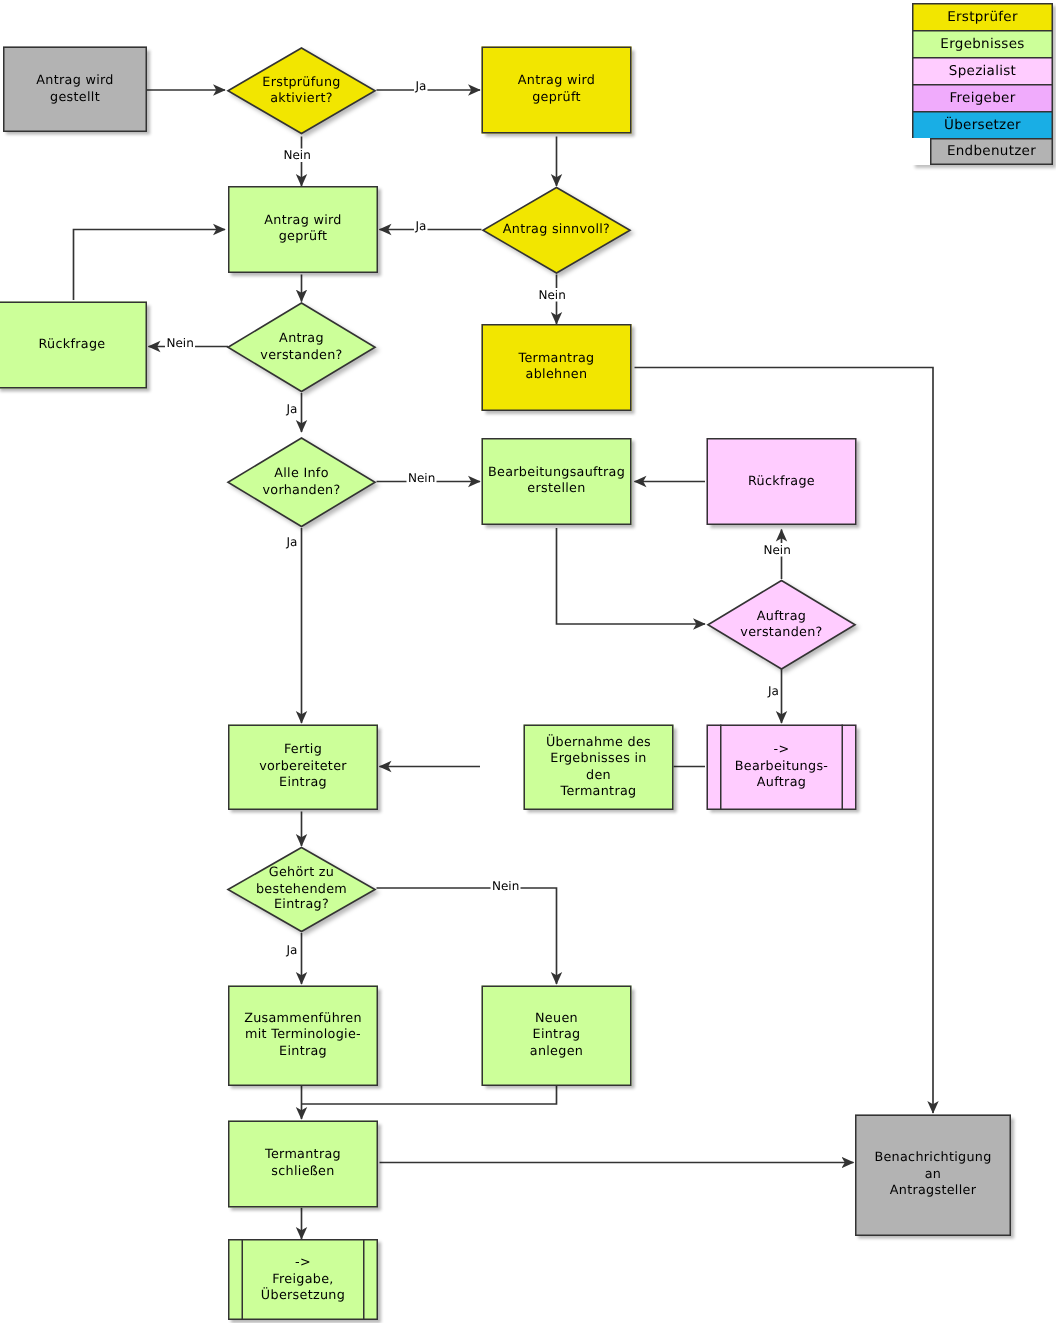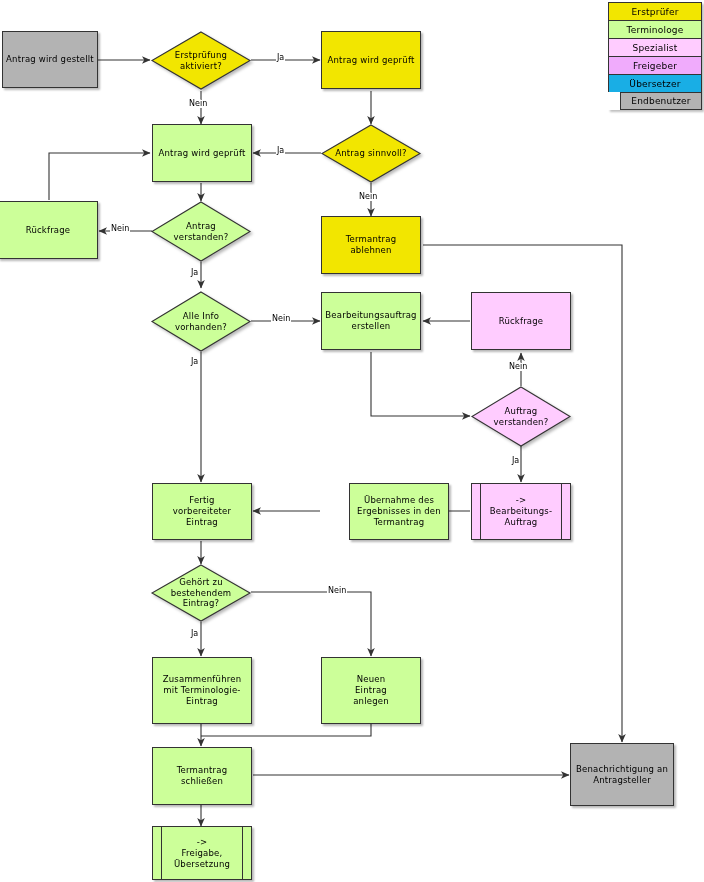--- a/index.html
+++ b/index.html
@@ -32,21 +32,21 @@
     align-items: center;
     justify-content: center;
     text-align: center;
     font-size: 8.5px;
     line-height: 11px;
     color: #000000;
     letter-spacing: 0.2px;
     box-shadow: 2px 2px 2px rgba(0,0,0,0.28);
     z-index: 3;
   }
-  .node .lbl { padding: 0 2px; white-space: pre-line; }
+  .node .lbl { padding: 0 13px; white-space: pre-line; }
 
   .diamond {
     position: absolute;
     z-index: 3;
   }
   .diamond svg { position:absolute; left:0; top:0; overflow:visible; }
   .diamond .dlbl {
     position: absolute;
     left: 0; top: 0;
     width: 100%; height: 100%;
@@ -286,21 +286,21 @@
     <span class="lbl">Termantrag
 schließen</span>
   </div>
 
   <div class="node subproc" style="left:152px; top:826px; width:100px; height:54px; background:#ccff99;">
     <span class="lbl">-&gt;
 Freigabe,
 Übersetzung</span>
   </div>
 
-  <div class="node" style="left:570px; top:743px; width:104px; height:63px; background:#b3b3b3;">
+  <div class="node" style="left:570px; top:743px; width:104px; height:81px; background:#b3b3b3;">
     <span class="lbl">Benachrichtigung an
 Antragsteller</span>
   </div>
 
   <span class="edge-label" style="left:276px; top:53px;">Ja</span>
   <span class="edge-label" style="left:188px; top:99px;">Nein</span>
   <span class="edge-label" style="left:276px; top:146px;">Ja</span>
   <span class="edge-label" style="left:358px; top:192px;">Nein</span>
   <span class="edge-label" style="left:110px; top:224px;">Nein</span>
   <span class="edge-label" style="left:190px; top:268px;">Ja</span>
@@ -309,21 +309,21 @@
   <span class="edge-label" style="left:508px; top:362px;">Nein</span>
   <span class="edge-label" style="left:511px; top:456px;">Ja</span>
   <span class="edge-label" style="left:327px; top:586px;">Nein</span>
   <span class="edge-label" style="left:190px; top:629px;">Ja</span>
 
   <div id="legend">
     <div class="legend-row" style="background:#f2e600;">
       <span>Erstprüfer</span>
     </div>
     <div class="legend-row" style="background:#ccff99;">
-      <span>Terminologe</span>
+      <span>Ergebnisses</span>
     </div>
     <div class="legend-row" style="background:#ffccff;">
       <span>Spezialist</span>
     </div>
     <div class="legend-row" style="background:#f0abfc;">
       <span>Freigeber</span>
     </div>
     <div class="legend-row" style="background:#19aee5;">
       <span>Übersetzer</span>
     </div>

